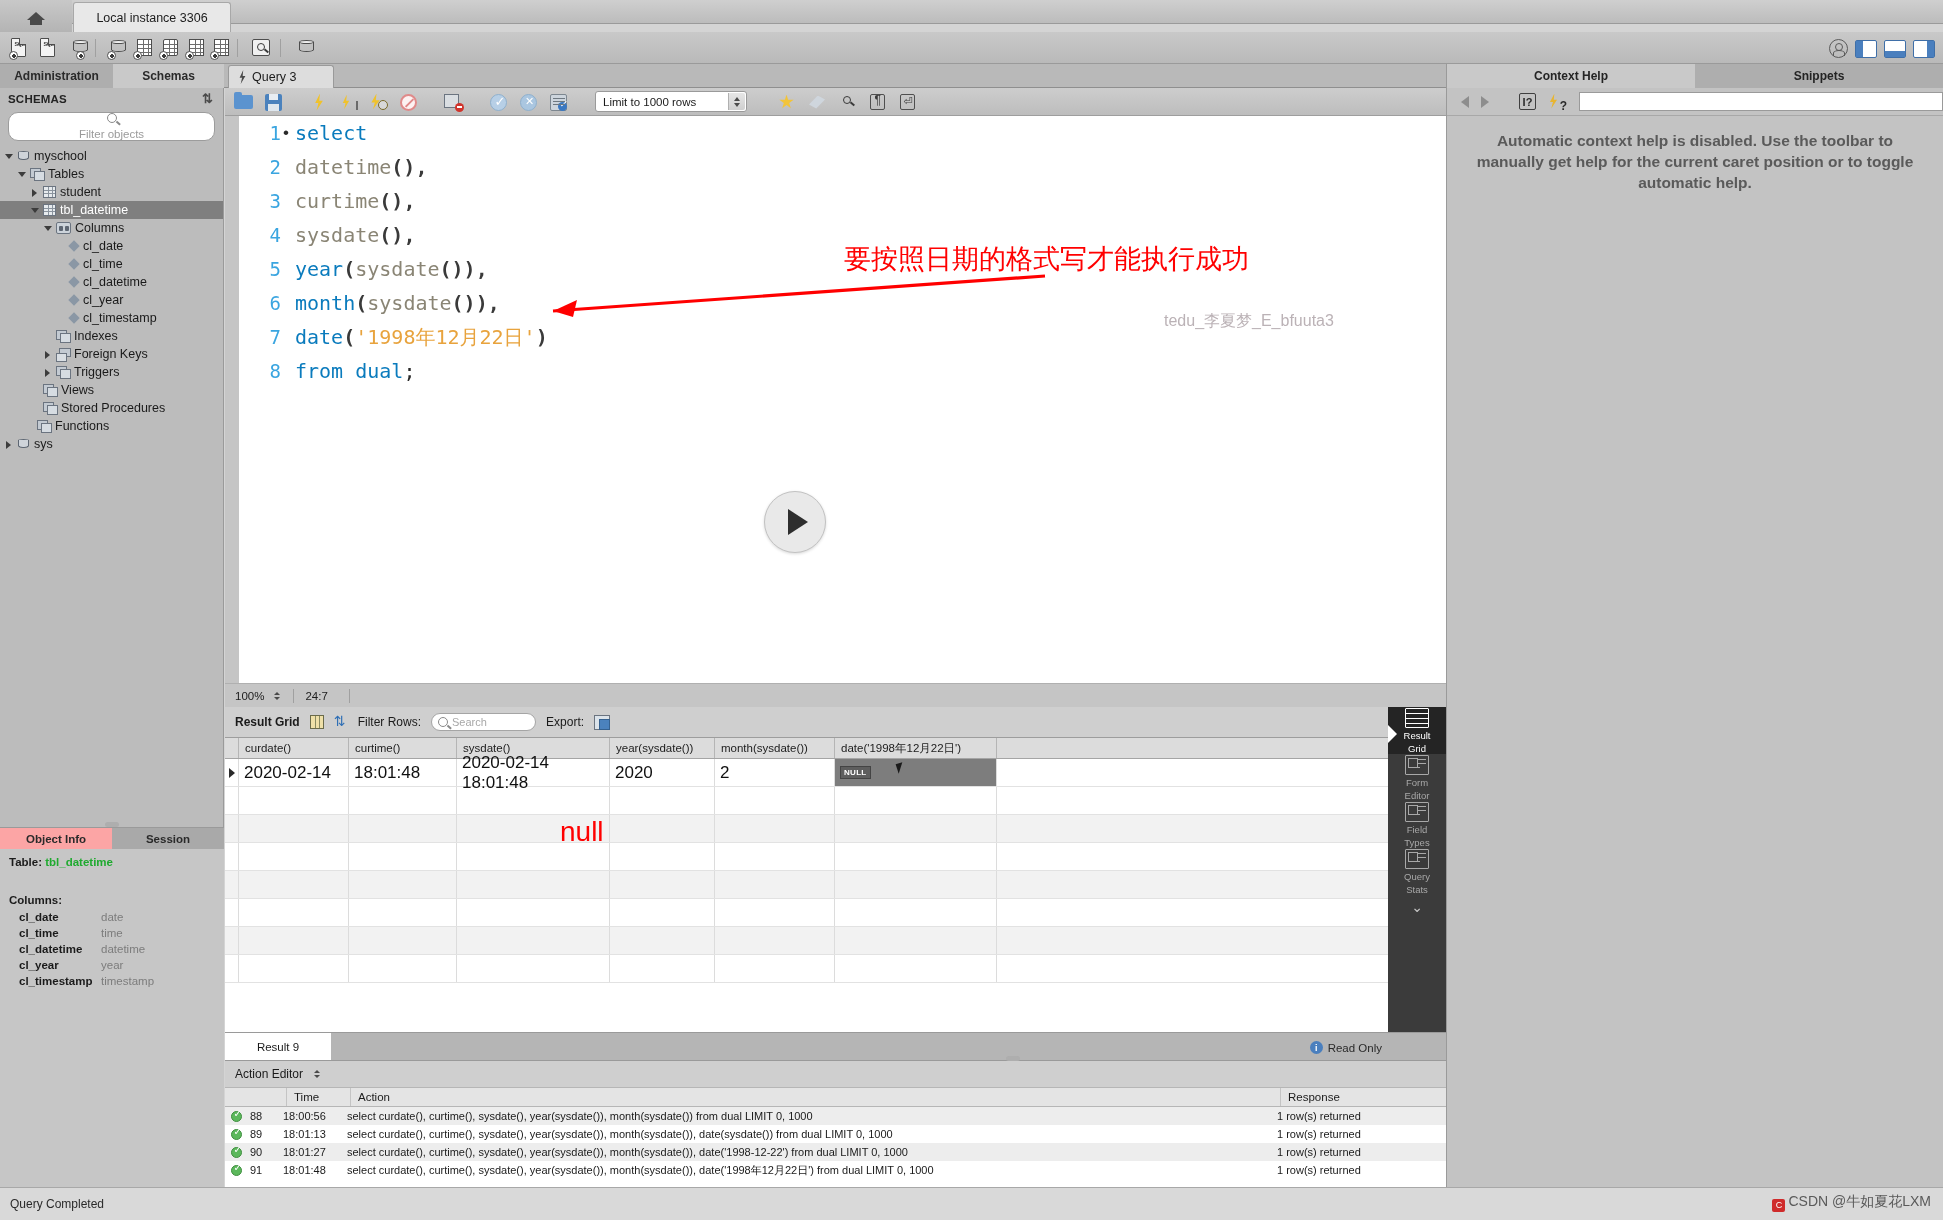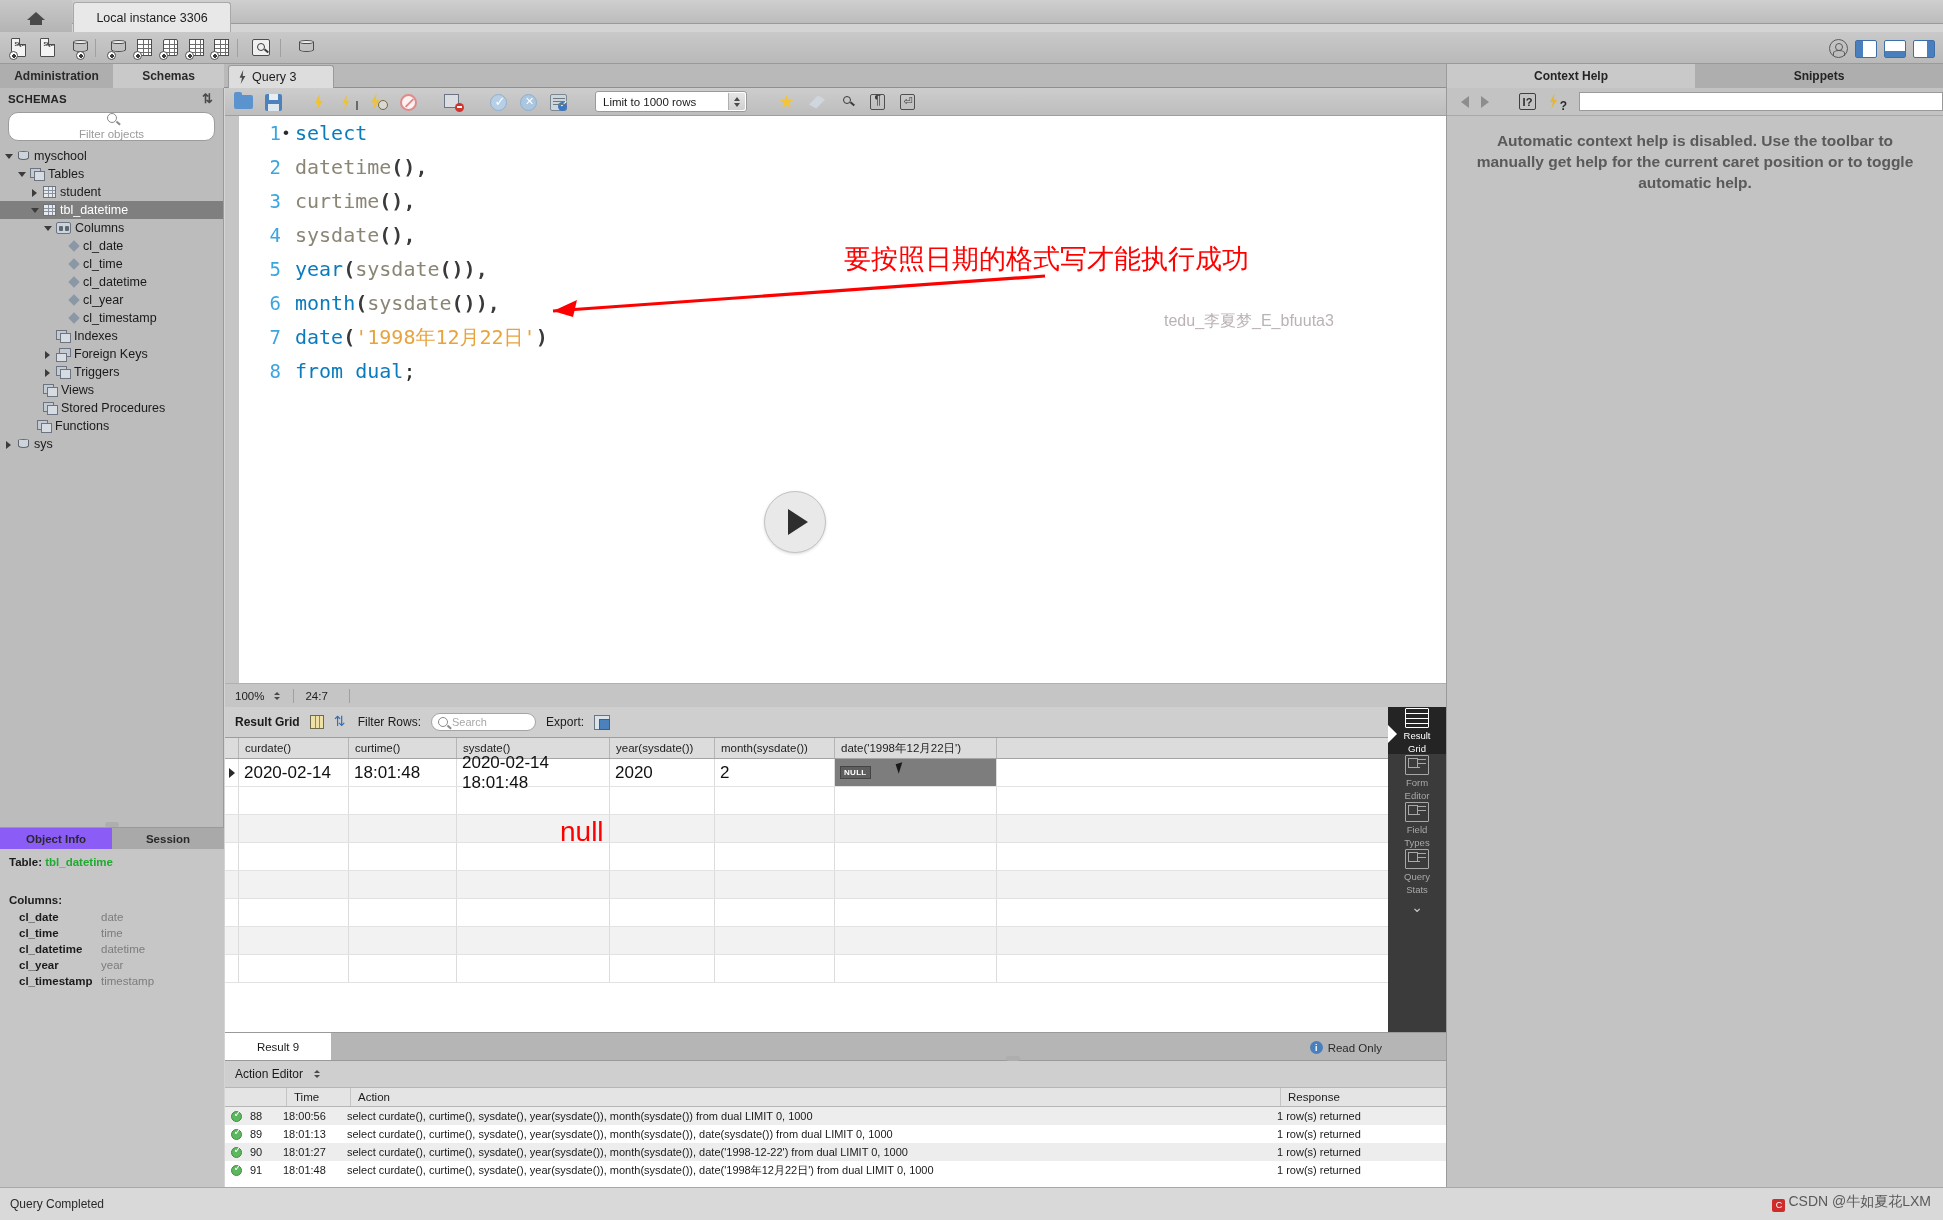--- a/index.html
+++ b/index.html
@@ -131,21 +131,21 @@
     border:1px solid #6b7480; background:#c3cad2; }
   .ic-fk::after { content:""; position:absolute; left:0; top:5px; width:9px; height:7px;
     border:1px solid #6b7480; background:#d9dee3; }
 
   
   .objinfo { position:absolute; left:0; bottom:33px; width:224px; height:360px; background:#c6c6c6;
     border-top:1px solid #9a9a9a; }
   .oi-tabs { display:flex; height:21px; }
   .oi-tab { flex:1; display:flex; align-items:center; justify-content:center; font-size:11.5px;
     font-weight:bold; color:#2a2a2a; }
-  .oi-tab.sel { background:#8b5cf6; }
+  .oi-tab.sel { background:#fca5a5; }
   .oi-tab.unsel { background:#a9a9a9; }
   .oi-body { padding:7px 0 0 9px; font-size:11.5px; color:#1b1b1b; }
   .oi-row { display:flex; height:16px; align-items:center; }
   .oi-row b { width:92px; padding-left:10px; font-weight:bold; color:#1b1b1b; }
   .oi-row span { color:#7c7c7c; }
   .grab { position:absolute; left:50%; margin-left:-7px; top:-6px; width:14px; height:5px;
     background:#aeaeae; border-radius:3px; }
 
   
   .editorwrap { position:absolute; left:225px; top:88px; right:497px; height:619px; background:#c5c5c5; }

